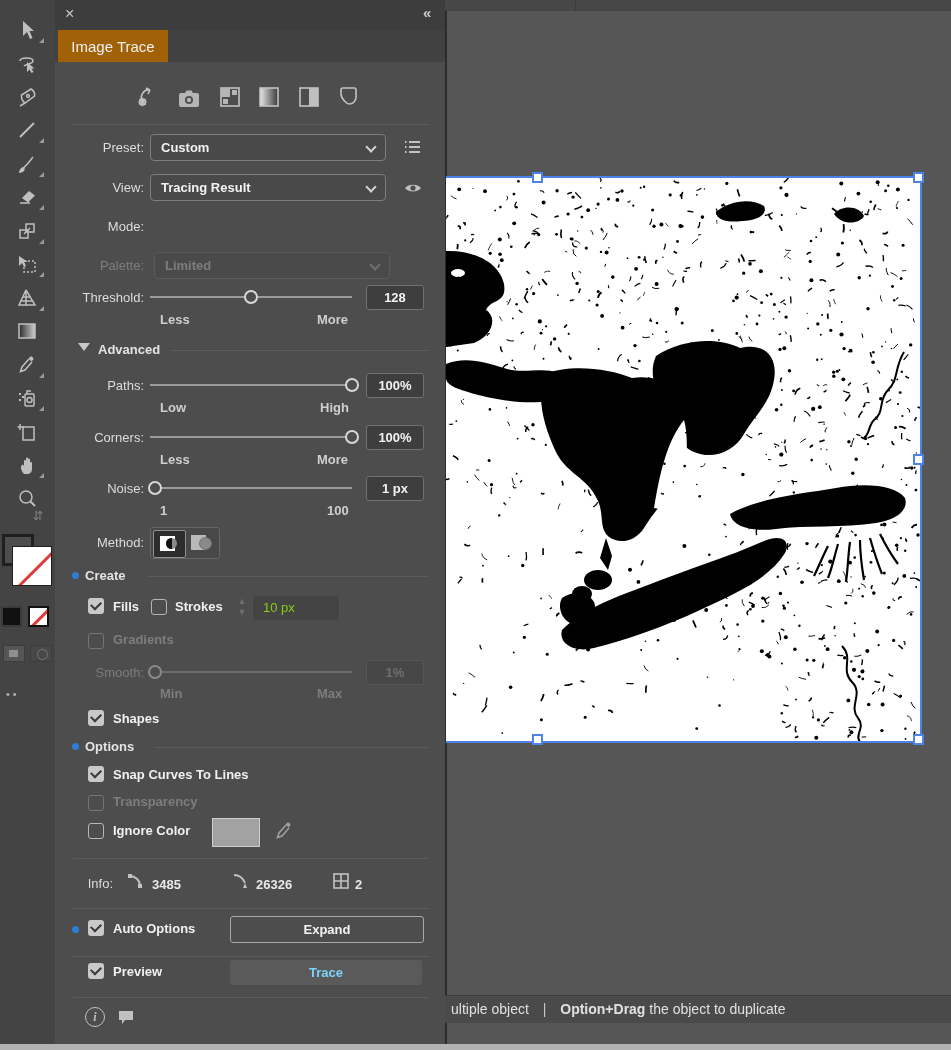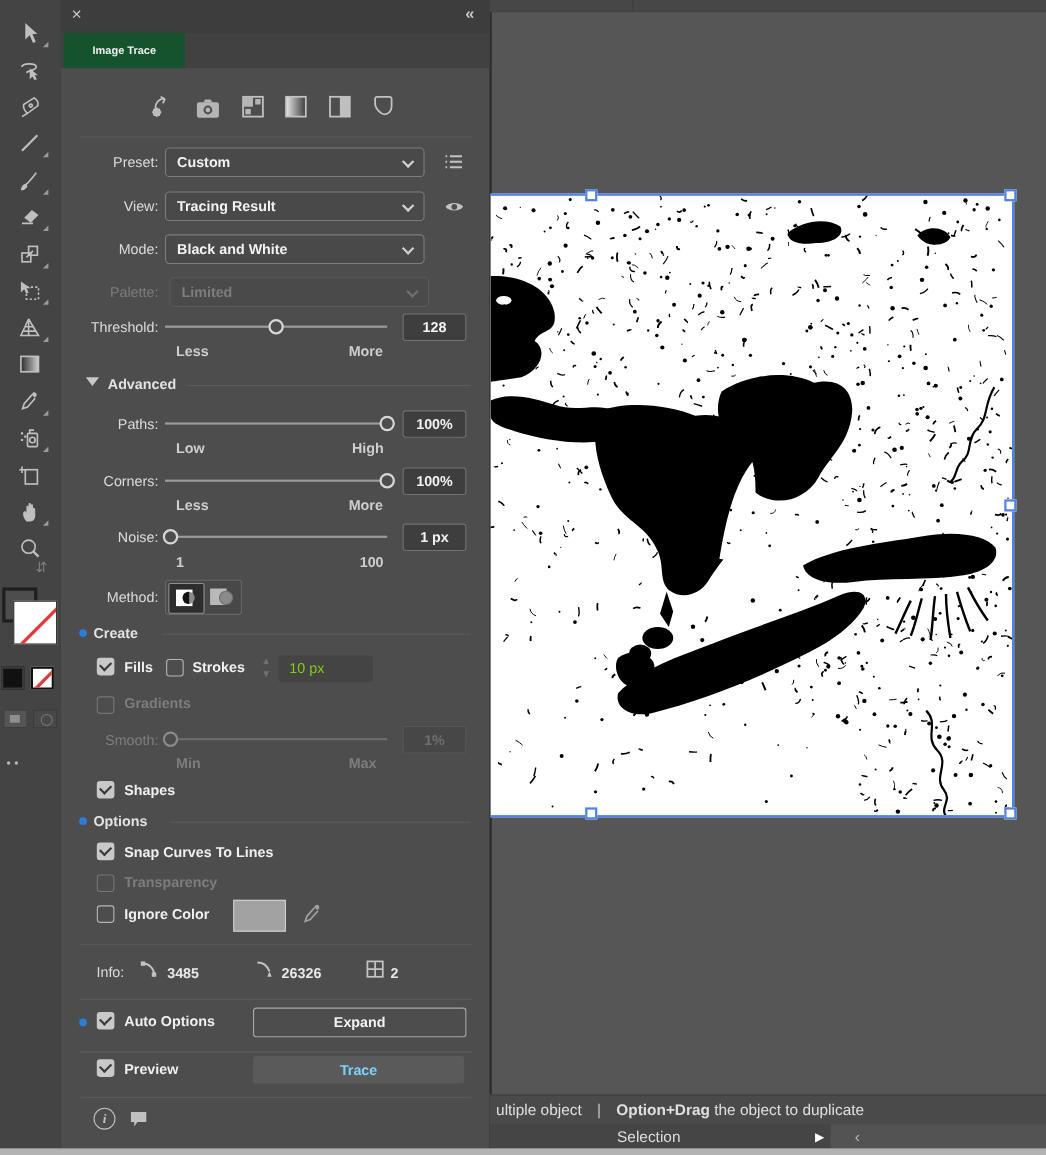--- a/index.html
+++ b/index.html
@@ -10,21 +10,21 @@
   .tool{position:absolute;left:8px;width:38px;height:30px;display:flex;align-items:center;justify-content:center;}
   .tool svg{stroke:#bfbfbf;fill:none;stroke-width:1.5;}
   .tool .fillg{fill:#bfbfbf;stroke:none;}
   .corner:after{content:"";position:absolute;right:2px;bottom:2px;border-left:5px solid transparent;border-bottom:5px solid #9a9a9a;}
   .swatchsq{position:absolute;box-sizing:border-box;}
   .none-slash{position:absolute;left:-2px;top:50%;width:140%;height:3px;transform:rotate(-45deg);transform-origin:center;}
   
   #panel{left:55px;top:0;width:390px;height:1044px;background:#4d4d4d;border-right:2px solid #2c2c2c;}
   #panel-header{position:absolute;left:0;top:0;width:100%;height:30px;background:#3d3d3d;}
   #tabbar{position:absolute;left:0;top:30px;width:100%;height:32px;background:#414141;}
-  #tab-image-trace{position:absolute;left:3px;top:0;width:110px;height:32px;background:#14532d;color:#f0f0f0;font-size:10px;font-weight:bold;display:flex;align-items:center;justify-content:center;}
+  #tab-image-trace{position:absolute;left:3px;top:0;width:110px;height:32px;background:#a16207;color:#f0f0f0;font-size:15px;font-weight:normal;display:flex;align-items:center;justify-content:center;}
   .glyph{color:#c9c9c9;font-size:14px;}
   .hdr-divider{position:absolute;height:1px;background:#5b5b5b;}
   .flabel{position:absolute;width:86px;left:58px;text-align:right;color:#dcdcdc;font-size:13px;}
   .flabel.dis{color:#7d7d7d;}
   .dd{position:absolute;left:150px;width:238px;height:25px;background:#494949;border:1px solid #7d7d7d;border-radius:4px;color:#f2f2f2;font-size:13px;font-weight:bold;line-height:25px;padding-left:10px;box-sizing:content-box;}
   .dd.dis{border-color:#5a5a5a;color:#7d7d7d;background:#4a4a4a;font-weight:bold;}
   .chev{position:absolute;right:10px;top:8px;width:8px;height:8px;}
   .chev:before{content:"";position:absolute;left:0;top:0;width:6px;height:6px;border-left:2px solid #d0d0d0;border-bottom:2px solid #d0d0d0;transform:rotate(-45deg);}
   .dd.dis .chev:before{border-color:#707070;}
   .track{position:absolute;height:2px;background:#9b9b9b;}
@@ -233,21 +233,20 @@
         </svg></div>
 
     <div class="flabel" style="left:3px;top:180px">View:</div>
     <div class="dd" style="left:95px;top:174px;width:224px"><span>Tracing Result</span><span class="chev"></span></div>
     <div class="abs ico" style="left:347px;top:177px"><svg width="22" height="22">
           <path d="M3,11 C6,6.5 16,6.5 19,11 C16,15.5 6,15.5 3,11 Z" fill="#c2c2c2" stroke="none"></path>
           <circle cx="11" cy="11" r="2.6" fill="#4d4d4d" stroke="none"></circle>
         </svg></div>
 
     <div class="flabel" style="left:3px;top:219px">Mode:</div>
-    <div class="dd" style="left:95px;top:213px;width:224px"><span>Black and White</span><span class="chev"></span></div>
 
     <div class="flabel dis" style="left:3px;top:258px">Palette:</div>
     <div class="dd dis" style="left:99px;top:252px;width:224px"><span>Limited</span><span class="chev"></span></div>
 
     <div class="flabel" style="left:3px;top:290px">Threshold:</div>
     <div class="track" style="left:95px;top:296px;width:202px">
         <div class="thumb" style="left:94px"></div>
       </div>
     <div class="valbox" style="left:311px;top:285px">128</div>
     <div class="sublabel" style="left:105px;top:312px">Less</div>
@@ -1272,22 +1271,15 @@
     <div class="handle" style="left: 467px; top: 276px; border-color: rgb(77, 130, 230);"></div>
     <div class="handle" style="left: 467px; top: 556px; border-color: rgb(77, 130, 230);"></div>
     <div class="handle" style="left: 86px; top: 556px; border-color: rgb(77, 130, 230);"></div>
   </div>
 
   <div id="status1" class="abs">
     <span style="padding-left:6px">ultiple object</span>
     <span style="padding:0 10px;color:#c6c6c6">|</span>
     <b>Option+Drag</b><span> the object to duplicate</span>
   </div>
-  <div id="status2" class="abs">
-    <span style="position:absolute;left:116px">Selection</span>
-    <span style="position:absolute;left:296px;color:#ffffff;font-size:11px;top:1px">▶</span>
-    <div id="status2-right">
-      <span style="position:absolute;left:22px;font-size:14px">‹</span>
-    </div>
-  </div>
   <div id="bottom-strip" class="abs"></div>
 
 </div>
 
 </body></html>

